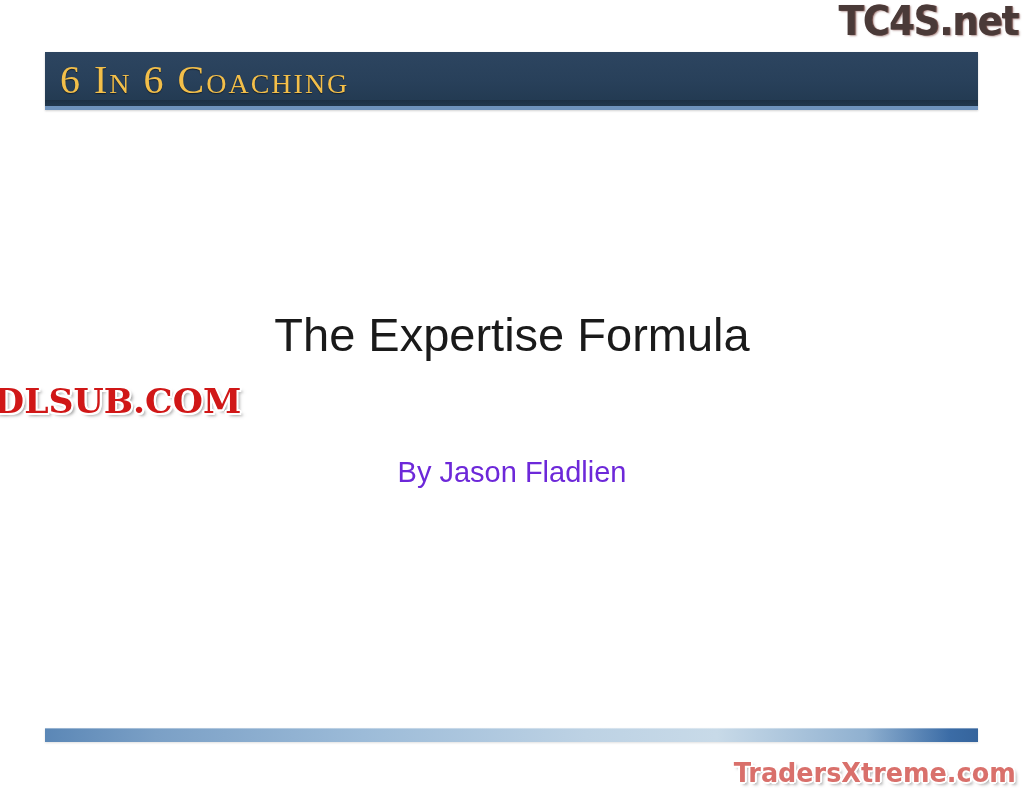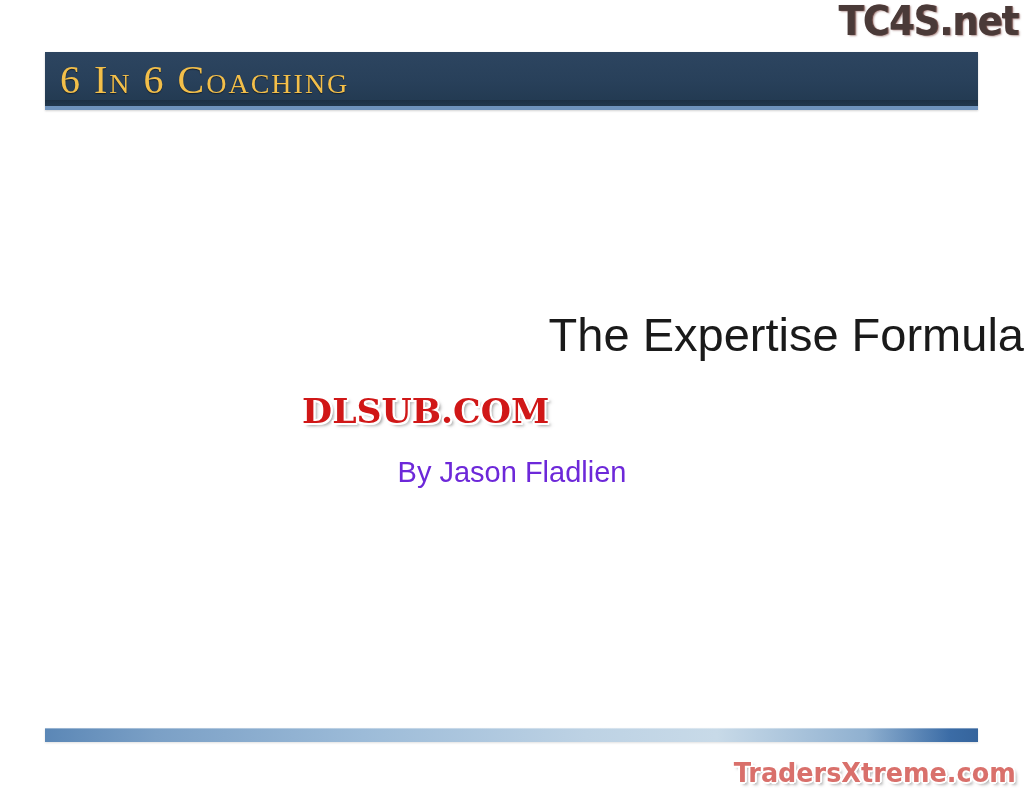--- a/index.html
+++ b/index.html
@@ -78,21 +78,21 @@
     white-space: nowrap;
     text-align: center;
   }
 
   
   .title-block {
     position: absolute;
     left: 0;
     top: 306px;
     width: 1024px;
-    text-align: right;
+    text-align: center;
   }
   .slide-title {
     font-family: "Liberation Sans", sans-serif;
     font-size: 47px;
     font-weight: normal;
     color: #1a1a1a;
     line-height: 58px;
     letter-spacing: 0px;
     white-space: nowrap;
   }
@@ -107,23 +107,22 @@
     font-weight: normal;
     color: #6d28d9;
     line-height: 42px;
     white-space: nowrap;
   }
 
   
   .dlsub-watermark {
     position: absolute;
     left: 0;
-    top: 392px;
+    top: 382px;
     width: 852px;
-    text-align: center;
     pointer-events: none;
     user-select: none;
   }
   .dlsub-watermark span {
     display: inline-block;
     font-family: "DejaVu Serif", "Liberation Serif", serif;
     font-weight: bold;
     font-size: 33px;
     letter-spacing: 0px;
     color: #d01717;

